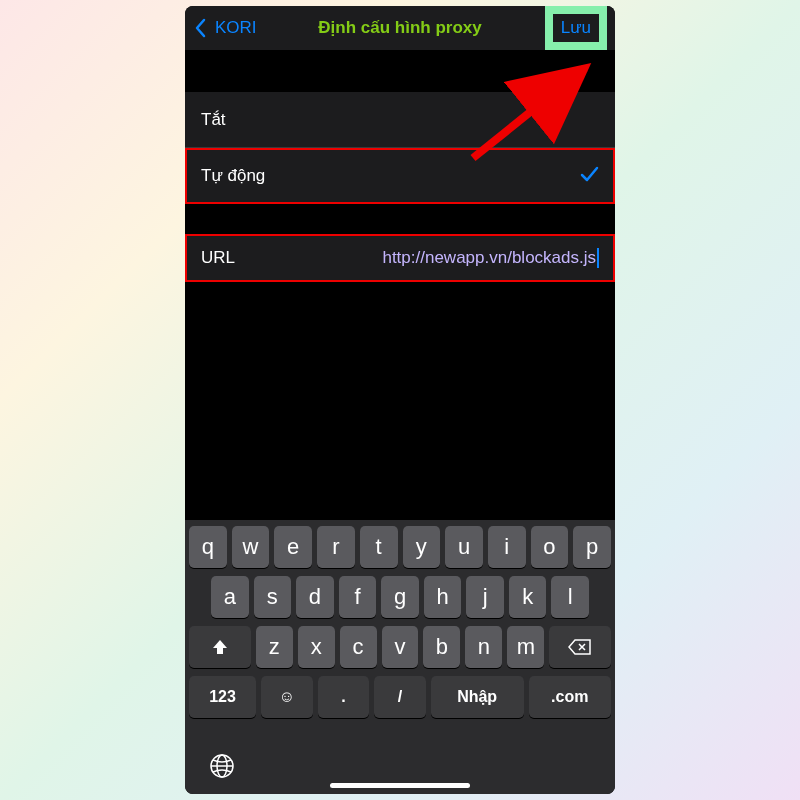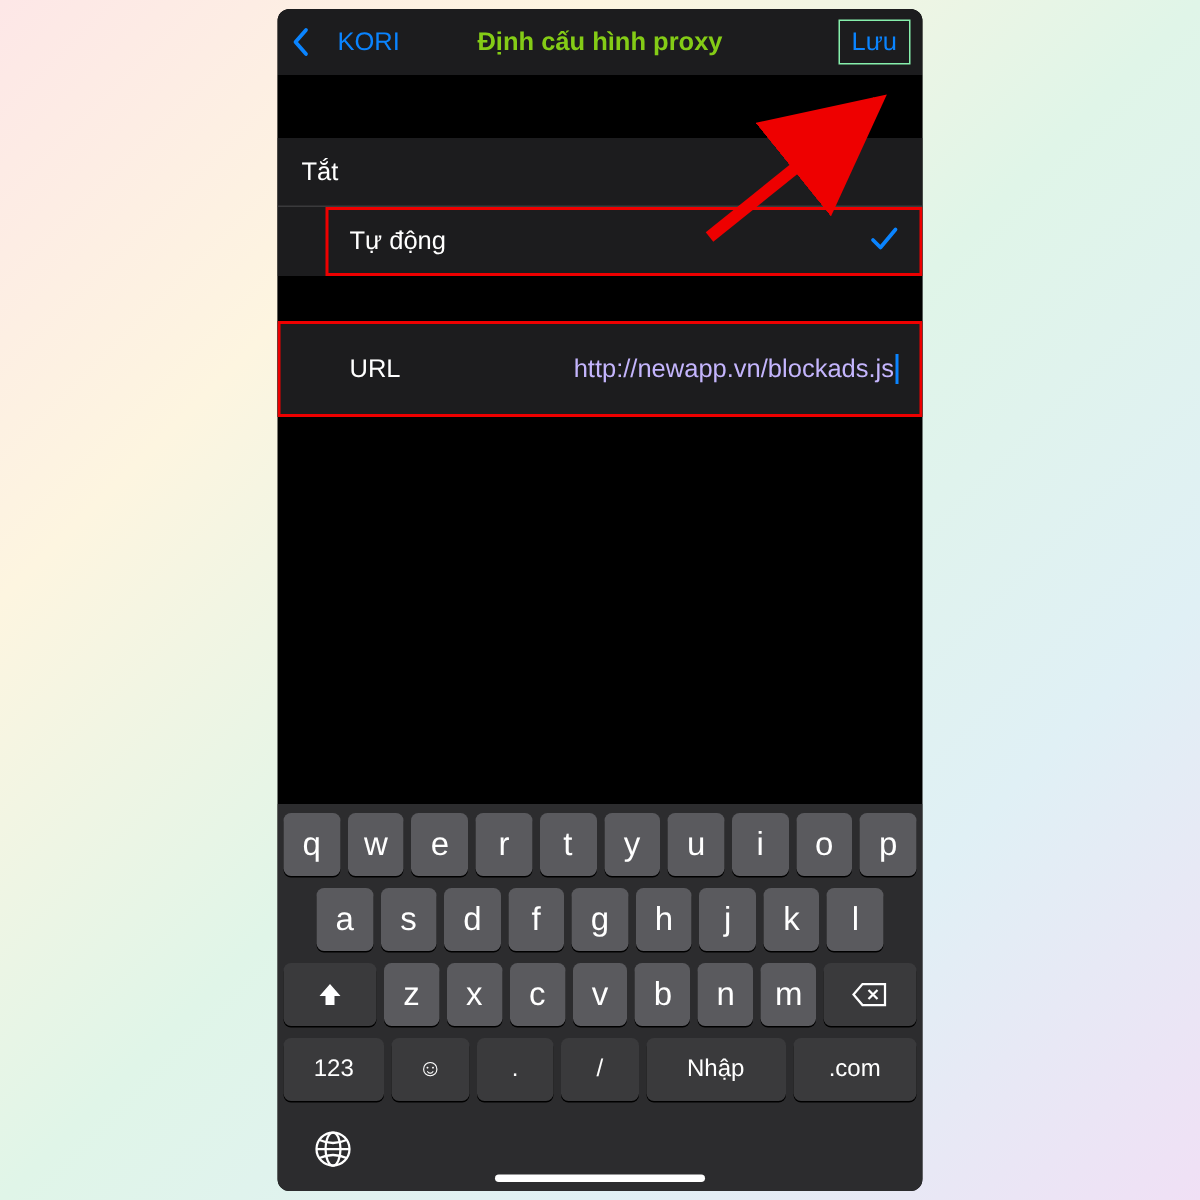--- a/index.html
+++ b/index.html
@@ -20,46 +20,46 @@
   }
   .navbar {
     height: 44px;
     display: flex; align-items: center; justify-content: space-between;
     padding: 0 8px;
     background: #1c1c1e;
   }
   .back {
     display: flex; align-items: center;
     color: #0a84ff; font-size: 17px;
-    gap: 18px;
+    gap: 8px;
   }
   .back svg { width: 14px; height: 20px; }
   .title {
     position: absolute; left: 0; right: 0;
     text-align: center; font-size: 17px; font-weight: 600;
     color: #84cc16; pointer-events: none;
   }
   .save {
     color: #0a84ff; font-size: 17px;
     padding: 4px 8px;
   }
-  .hl-save { border: 1px solid #86efac; }
+  .hl-save { border: 8px solid #86efac; }
   .content { background: #000; }
   .spacer { height: 42px; }
   .group { background: #1c1c1e; }
   .row {
-    height: 46px; padding: 0 16px;
+    height: 56px; padding: 0 16px;
     display: flex; align-items: center; justify-content: space-between;
     font-size: 17px; color: #fff;
     border-bottom: 0.5px solid #3a3a3c;
   }
-  .row:last-child { border-bottom: none; margin-left: 32px; }
+  .row:last-child { border-bottom: none; }
   .hl { outline: 2px solid #e00; outline-offset: -2px; }
   .check { color: #0a84ff; }
-  .url-row { height: 64px; gap: 16px; }
+  .url-row { height: 48px; gap: 16px; }
   .url-label { color: #fff; font-size: 17px; }
   .url-value {
     flex: 1; text-align: right; color: #c4b5fd; font-size: 17px;
     padding-left: 20px; background: transparent; border: none; outline: none;
   }
   .cursor { display:inline-block; width:2px; height:20px; background:#0a84ff; vertical-align:middle; margin-left:1px;}
   .gap { height: 30px; }
   .arrow {
     position: absolute;
     top: 52px; left: 268px;
@@ -75,21 +75,21 @@
     background: #5a5a5e; color: #fff;
     border-radius: 5px;
     height: 42px; flex: 1;
     display: flex; align-items: center; justify-content: center;
     font-size: 22px;
     box-shadow: 0 1px 0 #000;
   }
   .key.dark { background: #3a3a3c; font-size: 16px; }
   .key.wide { flex: 1.5; }
   .krow.mid { padding: 0 22px; }
-  .brow { display: flex; gap: 5px; margin-bottom: 8px; }
+  .brow { display: flex; gap: 5px; margin-bottom: 24px; font-weight: bold; }
   .footer {
     height: 48px; display: flex; align-items: center; justify-content: flex-start;
     padding: 0 20px;
   }
   .globe { width: 26px; height: 26px; }
   .home-ind {
     position: absolute; bottom: 6px; left: 50%; transform: translateX(-50%);
     width: 140px; height: 5px; background: #fff; border-radius: 3px;
   }
   .emoji { font-size: 20px; }

